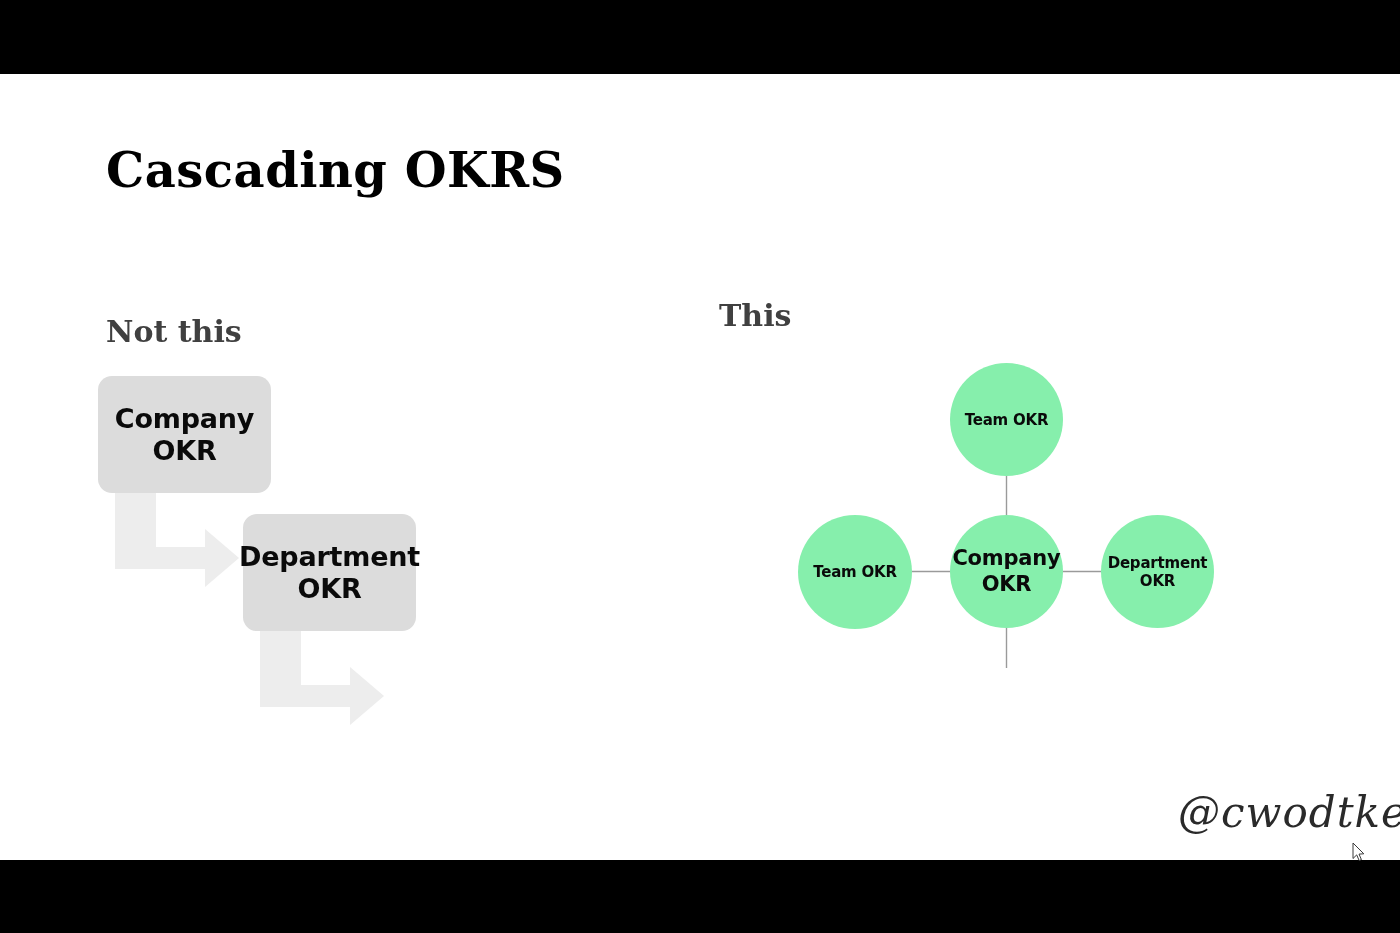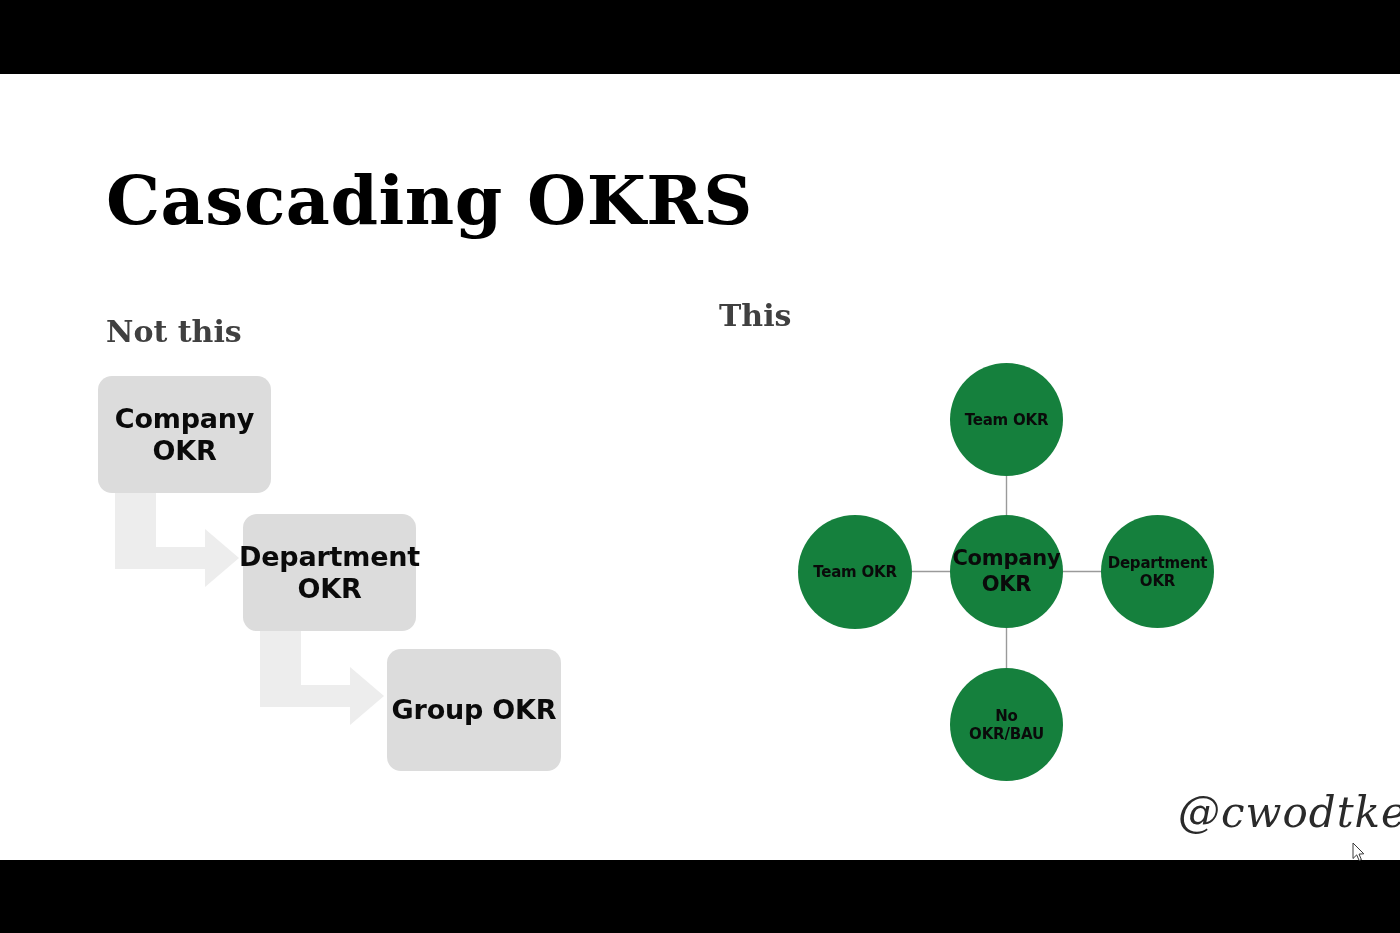--- a/index.html
+++ b/index.html
@@ -43,26 +43,25 @@
     z-index: 5;
   }
 
   
   #slide-title {
     position: absolute;
     left: 106px;
     top: 72px;
     font-family: "DejaVu Serif", "Liberation Serif", serif;
     font-weight: 700;
-    font-size: 68px;
+    font-size: 48px;
     line-height: 1;
     letter-spacing: 0.5px;
     color: #000000;
     white-space: nowrap;
-    margin-top: 20px;
   }
 
   
   .column-caption {
     position: absolute;
     font-family: "DejaVu Serif", "Liberation Serif", serif;
     font-weight: 700;
     font-size: 30px;
     line-height: 1;
     color: #404040;
@@ -126,21 +125,21 @@
     position: absolute;
     left: 0;
     top: 0;
     width: 700px;
     height: 786px;
     z-index: 1;
   }
 
   .okr-circle {
     position: absolute;
-    background: #15803d;
+    background: #86efac;
     border-radius: 50%;
     display: flex;
     align-items: center;
     justify-content: center;
     text-align: center;
     z-index: 3;
   }
   .okr-circle .okr-circle-label {
     font-family: "DejaVu Sans", "Liberation Sans", sans-serif;
     font-weight: 700;
@@ -217,23 +216,20 @@
       <div id="box-company" class="okr-box">
         <span class="okr-box-label">Company
 OKR</span>
       </div>
 
       <div id="box-department" class="okr-box">
         <span class="okr-box-label">Department
 OKR</span>
       </div>
 
-      <div id="box-group" class="okr-box">
-        <span class="okr-box-label">Group OKR</span>
-      </div>
     </div>
 
     <div id="right-diagram">
 
       <svg id="spoke-lines" viewBox="0 0 700 786">
         <line x1="306.5" y1="402" x2="306.5" y2="441" stroke="#9a9a9a" stroke-width="1.4"></line>
         <line x1="212" y1="497.5" x2="250" y2="497.5" stroke="#9a9a9a" stroke-width="1.4"></line>
         <line x1="363" y1="497.5" x2="401" y2="497.5" stroke="#9a9a9a" stroke-width="1.4"></line>
         <line x1="306.5" y1="554" x2="306.5" y2="594" stroke="#9a9a9a" stroke-width="1.4"></line>
       </svg>
@@ -249,24 +245,20 @@
       <div id="circle-hub" class="okr-circle hub">
         <span class="okr-circle-label">Company
 OKR</span>
       </div>
 
       <div id="circle-right" class="okr-circle satellite">
         <span class="okr-circle-label">Department
 OKR</span>
       </div>
 
-      <div id="circle-bottom" class="okr-circle satellite">
-        <span class="okr-circle-label">No
-OKR/BAU</span>
-      </div>
     </div>
 
     <div id="signature">@cwodtke</div>
 
   </div>
 
   <svg id="mouse-cursor" viewBox="0 0 14 20">
     <path d="M 1 1 L 1 16.5 L 4.7 12.9 L 7.2 18.6 L 9.4 17.6 L 7 12.1 L 11.8 11.8 Z" fill="#ffffff" stroke="#3a3a3a" stroke-width="1"></path>
   </svg>
 

